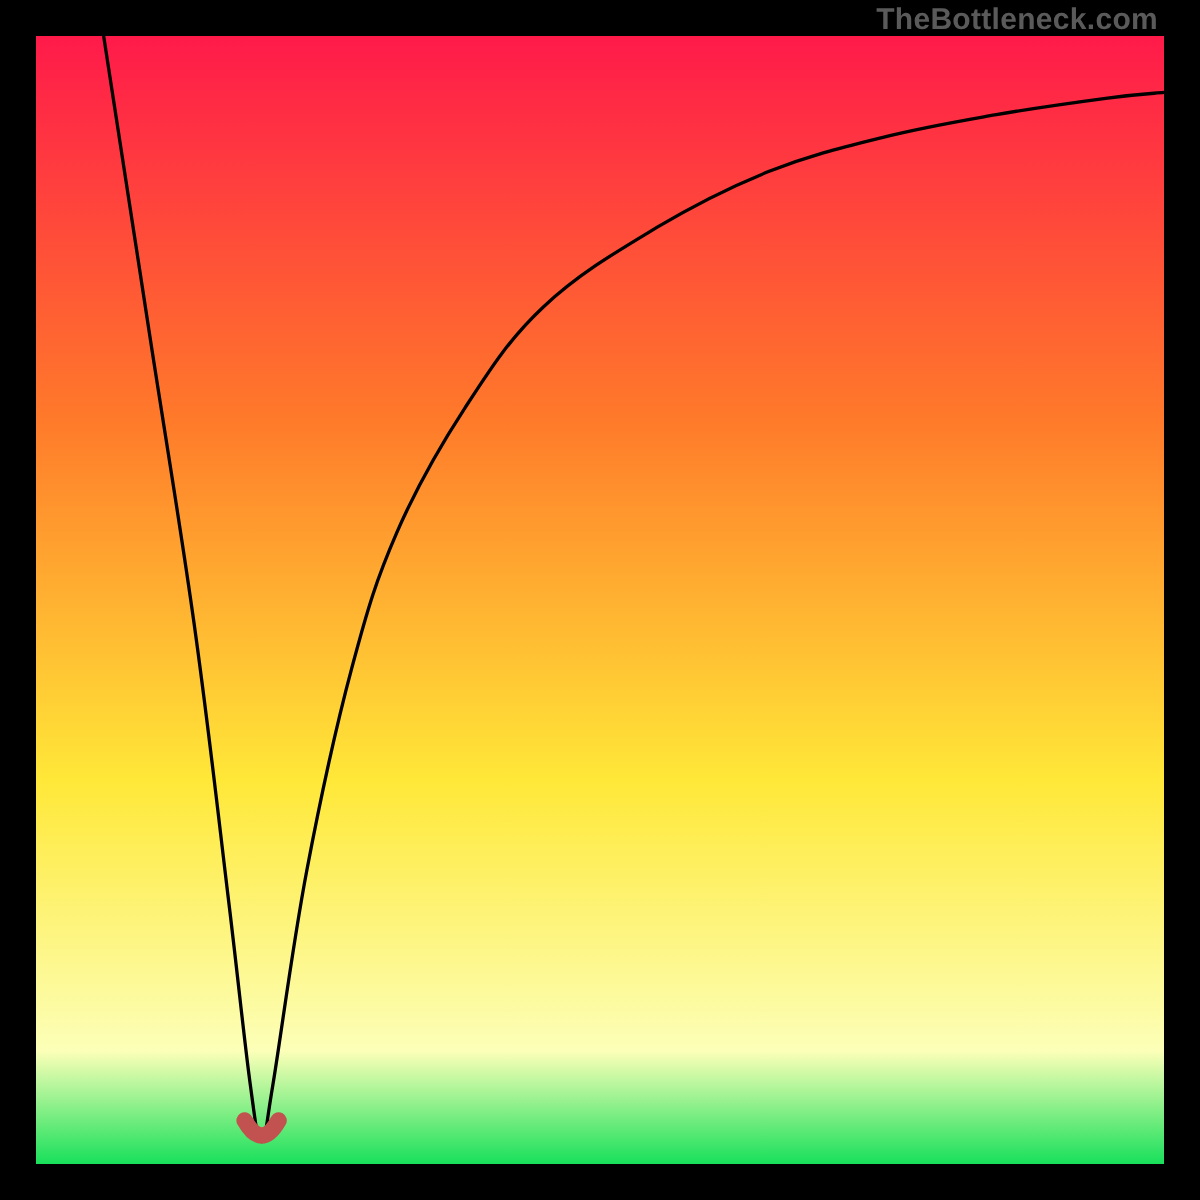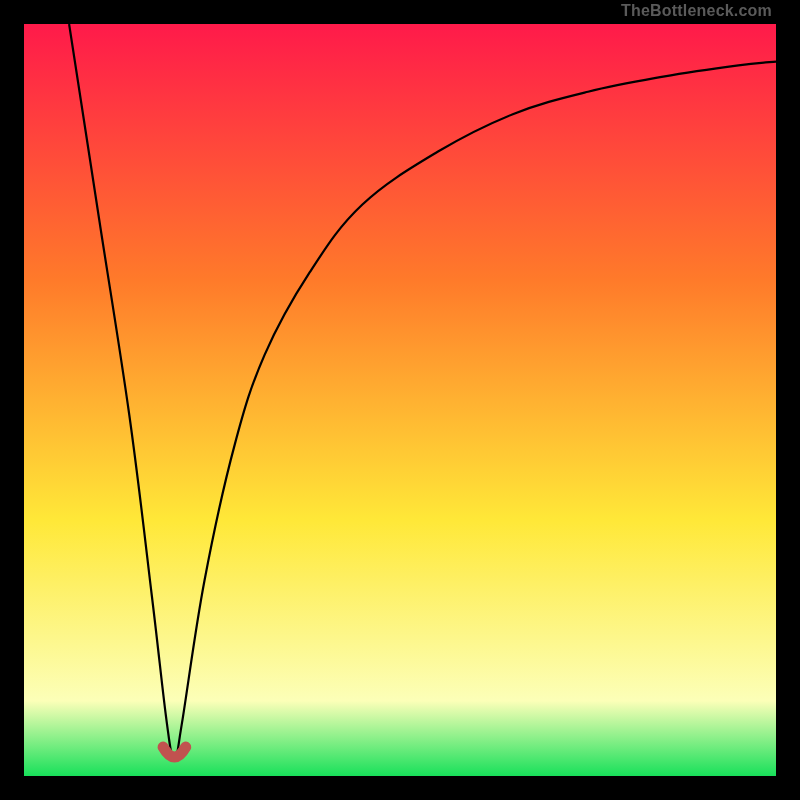--- a/index.html
+++ b/index.html
@@ -30,21 +30,21 @@
     left: 0;
     top: 0;
     width: 100%;
     height: 100%;
   }
   .watermark {
     position: absolute;
     top: 2px;
     right: 28px;
     font-family: Arial, Helvetica, sans-serif;
-    font-size: 16px;
+    font-size: 20px;
     font-weight: 600;
     color: #5a5a5a;
     letter-spacing: 0.2px;
   }
 </style>
 </head>
 <body>
 
 <div class="watermark">TheBottleneck.com</div>
 

